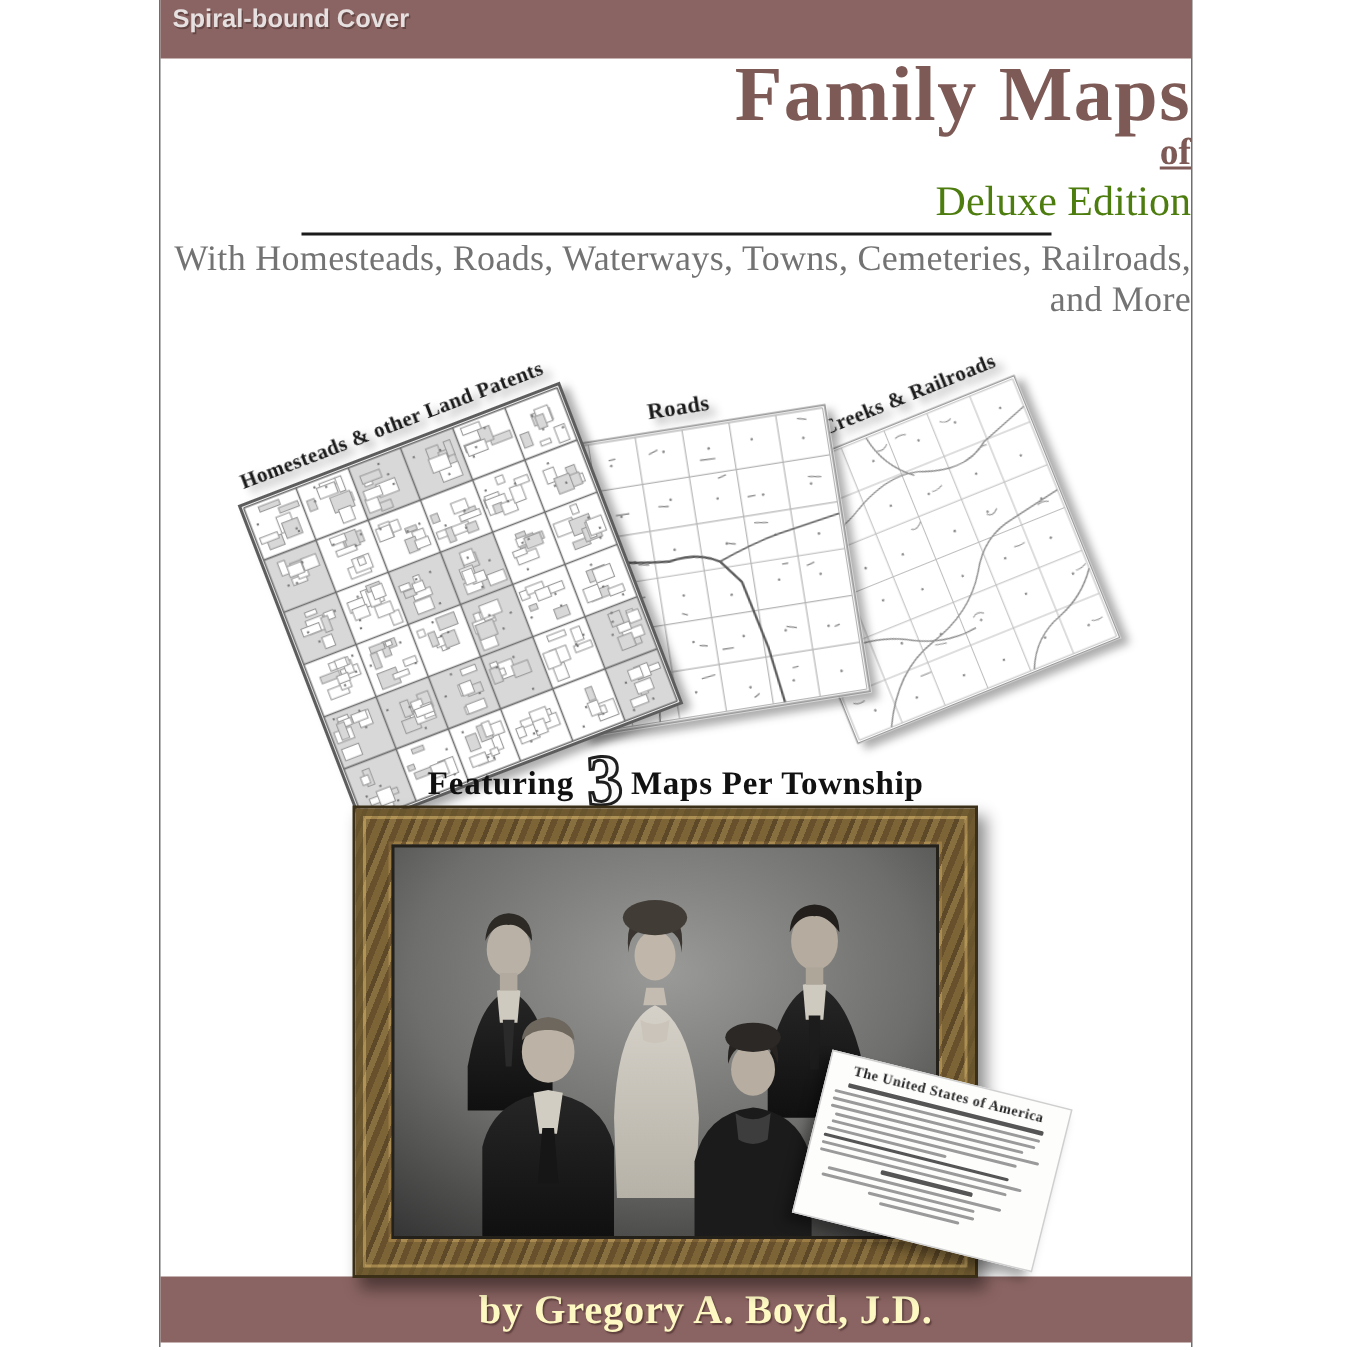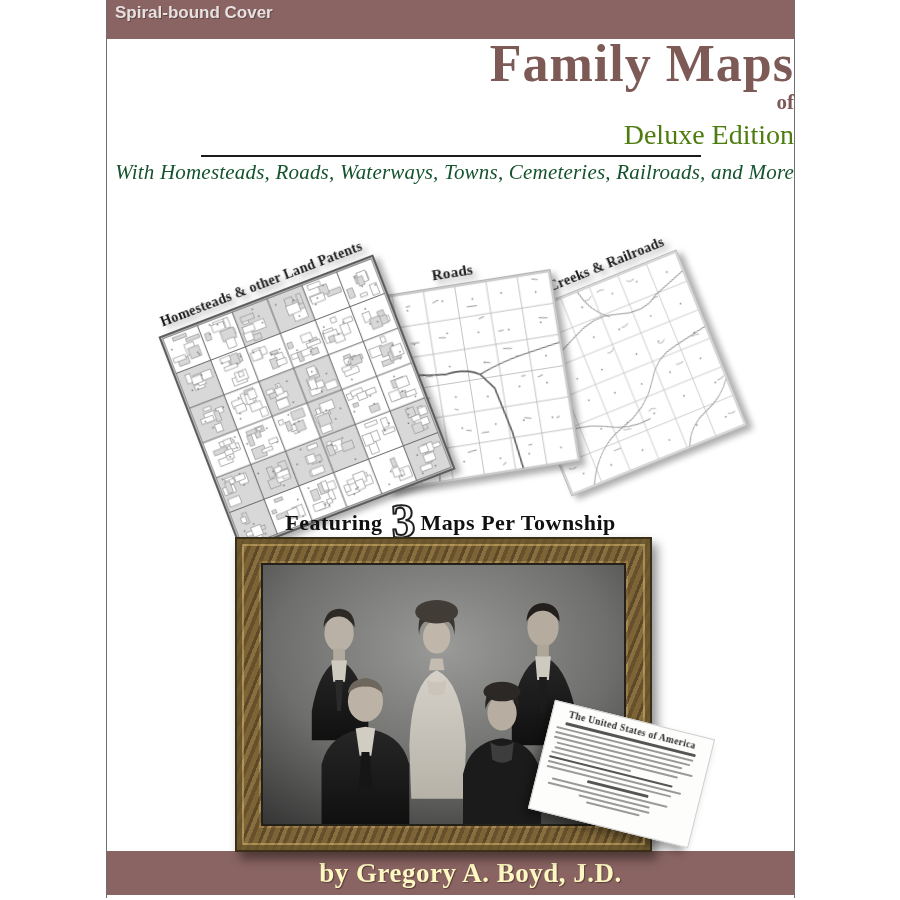--- a/index.html
+++ b/index.html
@@ -11,25 +11,25 @@
   .top-bar{position:absolute;left:0;top:0;width:100%;height:39px;background:#8a6462;}
   .top-bar span{display:block;padding:3px 0 0 8px;font-family:"Liberation Sans",sans-serif;
         font-size:17px;font-weight:600;color:#e6e0e0;text-shadow:1px 1px 0 rgba(70,45,45,.55);}
   .bottom-bar{position:absolute;left:0;top:851px;width:100%;height:44px;background:#8a6462;
         display:flex;align-items:center;justify-content:center;}
   .bottom-bar span{font-size:27px;font-weight:bold;color:#fef9c3;letter-spacing:.5px;
         text-shadow:1px 1px 1px rgba(60,35,35,.6);margin-left:40px;}
   
   .title-block{position:absolute;left:0;top:36px;width:100%;text-align:right;color:#7d5a56;}
   .t1{font-size:52px;font-weight:bold;line-height:56px;letter-spacing:1px;}
-  .t-of{font-size:21px;font-weight:bold;line-height:20px;margin-top:0;}
+  .t-of{font-size:25px;font-weight:bold;line-height:20px;margin-top:0;text-decoration:underline;}
   .t2{font-size:41px;font-weight:bold;line-height:44px;letter-spacing:1px;margin-top:2px;}
   .t-ed{font-size:28px;color:#4d7c0f;margin-top:8px;line-height:30px;}
   .rule{width:500px;height:2px;background:#1b1b1b;margin:5px auto 3px auto;}
-  .t-sub{font-size:21px;font-style:italic;color:#14532d;letter-spacing:.2px;}
+  .t-sub{font-size:24px;color:#737373;letter-spacing:.2px;}
   
   .map{position:absolute;background:#ffffff;filter:drop-shadow(4px 5px 3px rgba(0,0,0,.32));}
   .map svg{display:block;width:100%;height:100%;}
   .map-label{position:absolute;top:-20px;left:-3%;width:106%;text-align:center;
         white-space:nowrap;font-weight:bold;font-size:14px;color:#1a1a1a;letter-spacing:.3px;}
   .map1{left:85px;top:288px;width:230px;height:230px;transform:rotate(-21deg);z-index:3;}
   .map2{left:265px;top:283px;width:195px;height:195px;transform:rotate(-9deg);z-index:2;}
   .map2 .map-label{font-size:15px;}
   .map3{left:422px;top:278px;width:190px;height:190px;transform:rotate(-22deg);z-index:1;}
   

